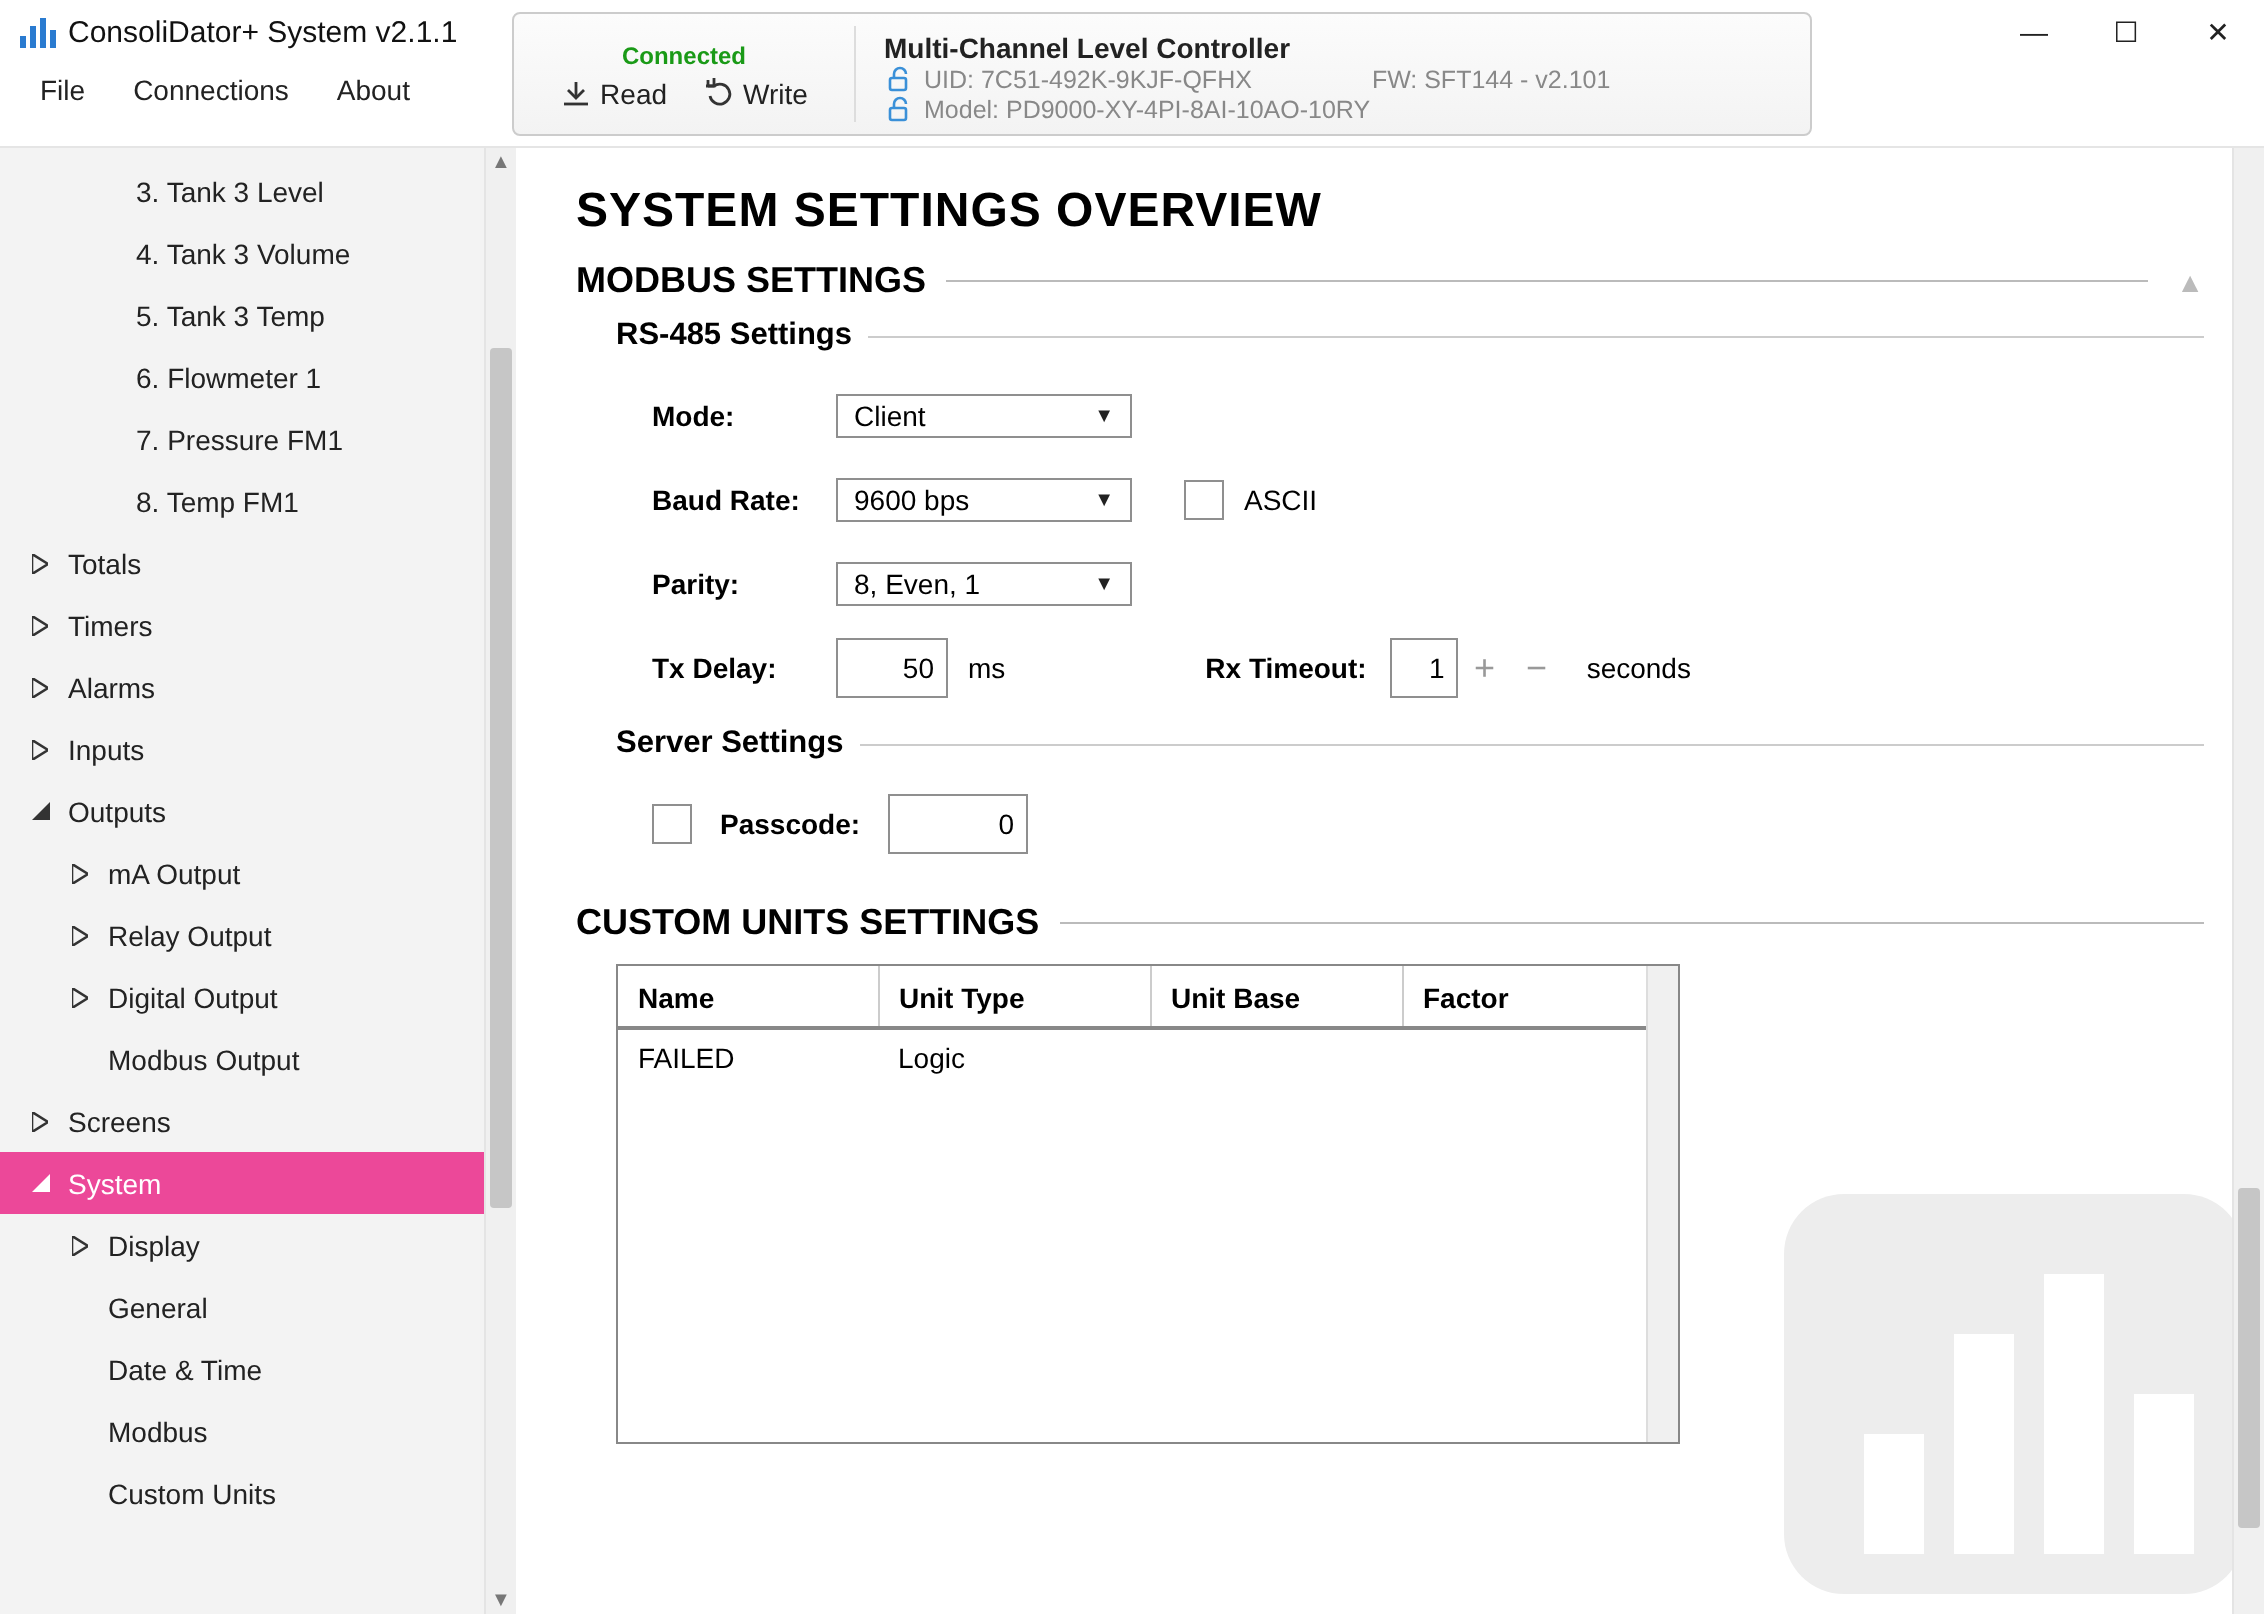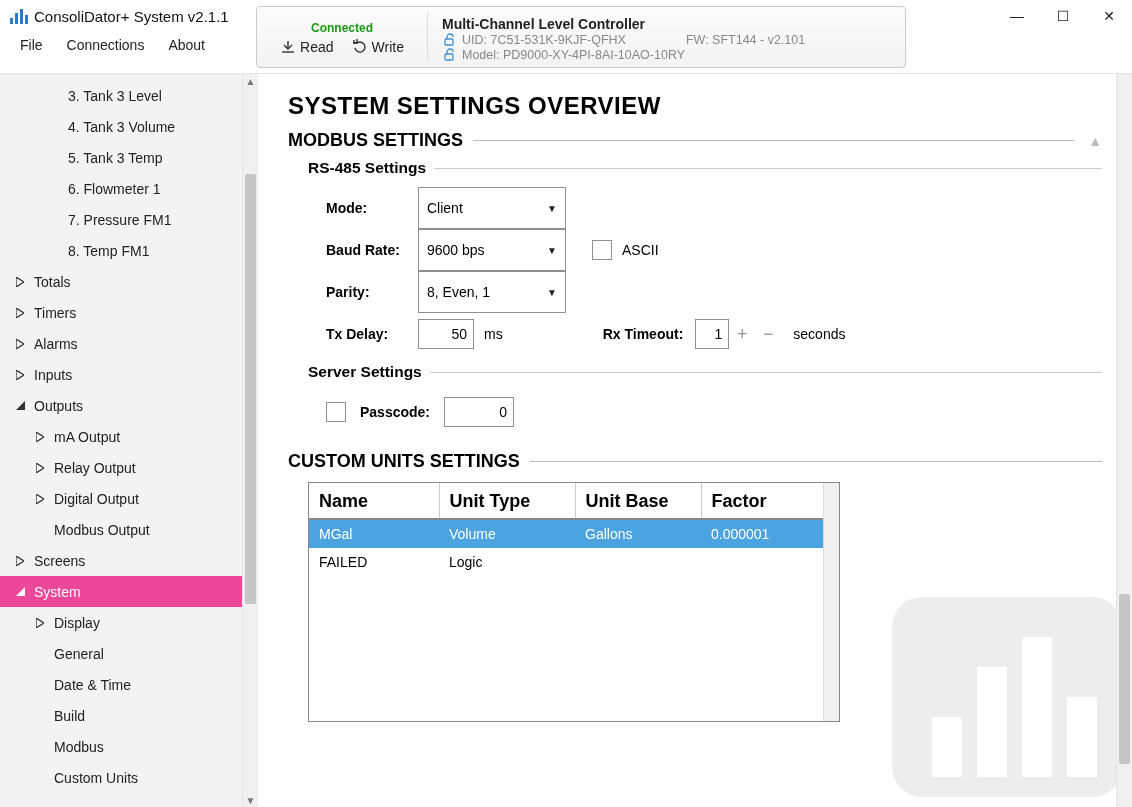--- a/index.html
+++ b/index.html
@@ -180,21 +180,21 @@
   }
   .fieldset-title .line { flex:1; height:1px; background:#ccc;}
   .form-row {
     display: flex;
     align-items: center;
     height: 42px;
     padding-left: 18px;
   }
   .form-label { width: 92px; font-weight: 600; font-size: 14px;}
   .select {
-    width: 148px; height: 42px;
+    width: 148px; height: 22px;
     border: 1px solid #8f8f8f;
     background: #fff;
     display: flex; align-items: center; justify-content: space-between;
     padding: 0 8px 0 8px;
     font-size: 14px;
   }
   .select .caret { font-size:10px; color:#222; }
   .input-num {
     width: 56px; height: 30px;
     border: 1px solid #8f8f8f;
@@ -227,21 +227,21 @@
     width: 532px;
     height: 240px;
     display:flex;
   }
   .table-body { flex:1; }
   .table-scroll { width:16px; background:#f0f0f0; border-left:1px solid #ddd;}
   table { width:100%; border-collapse:collapse; }
   th {
     text-align:left;
     font-weight:600;
-    font-size:18px;
+    font-size:14px;
     padding: 8px 10px 6px 10px;
     border-bottom: 2px solid #888;
     border-right: 1px solid #ccc;
   }
   th:last-child{ border-right:none;}
   td {
     padding: 6px 10px;
     font-size:14px;
   }
   tr.selected-row td {
@@ -312,21 +312,21 @@
     </div>
     <div class="info-divider"></div>
     <div class="info-col2">
       <div class="device-title">Multi-Channel Level Controller</div>
       <div class="device-sub-row">
         <div class="device-sub-left">
           <svg class="lock-icon" width="14" height="14" viewBox="0 0 14 14" fill="none" stroke="#3a90d8" stroke-width="1.3">
             <rect x="3" y="6" width="8" height="6" rx="1"></rect>
             <path d="M5 6 V4 a3 3 0 0 1 6 0"></path>
           </svg>
-          <span>UID: 7C51-531K-9KJF-QFHX</span>
+          <span>UID: 7C51-492K-9KJF-QFHX</span>
         </div>
         <span>FW: SFT144 - v2.101</span>
       </div>
       <div class="device-sub-model">
         <svg class="lock-icon" width="14" height="14" viewBox="0 0 14 14" fill="none" stroke="#3a90d8" stroke-width="1.3">
           <rect x="3" y="6" width="8" height="6" rx="1"></rect>
           <path d="M5 6 V4 a3 3 0 0 1 6 0"></path>
         </svg>
         <span>Model: PD9000-XY-4PI-8AI-10AO-10RY</span>
       </div>
@@ -460,24 +460,20 @@
           </span>
           <span style="margin-left: 8px;">Display</span>
         </div>
         <div class="tree-item level2 leaf">
           <span class="disclosure"></span>
           <span style="margin-left: 8px;">General</span>
         </div>
         <div class="tree-item level2 leaf">
           <span class="disclosure"></span>
           <span style="margin-left: 8px;">Date &amp; Time</span>
-        </div>
-        <div class="tree-item level2 leaf">
-          <span class="disclosure"></span>
-          <span style="margin-left: 8px;">Build</span>
         </div>
         <div class="tree-item level2 leaf">
           <span class="disclosure"></span>
           <span style="margin-left: 8px;">Modbus</span>
         </div>
         <div class="tree-item level2 leaf">
           <span class="disclosure"></span>
           <span style="margin-left: 8px;">Custom Units</span>
         </div>
       </div>
@@ -579,26 +575,20 @@
             <table>
               <thead>
                 <tr>
                   <th style="width:130px">Name</th>
                   <th style="width:136px">Unit Type</th>
                   <th style="width:126px">Unit Base</th>
                   <th>Factor</th>
                 </tr>
               </thead>
               <tbody id="units-tbody">
-                  <tr class="selected-row">
-                    <td>MGal</td>
-                    <td>Volume</td>
-                    <td>Gallons</td>
-                    <td>0.000001</td>
-                  </tr>
                   <tr>
                     <td>FAILED</td>
                     <td>Logic</td>
                     <td></td>
                     <td></td>
                   </tr>
                 </tbody>
             </table>
           </div>
           <div class="table-scroll"></div>

